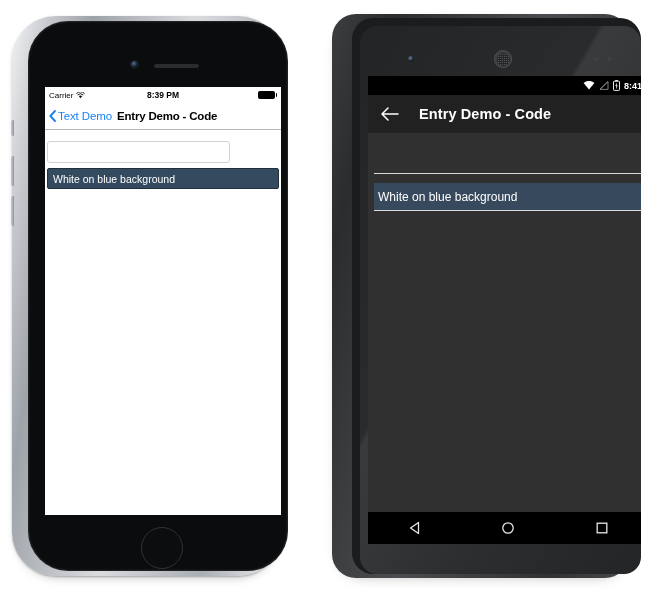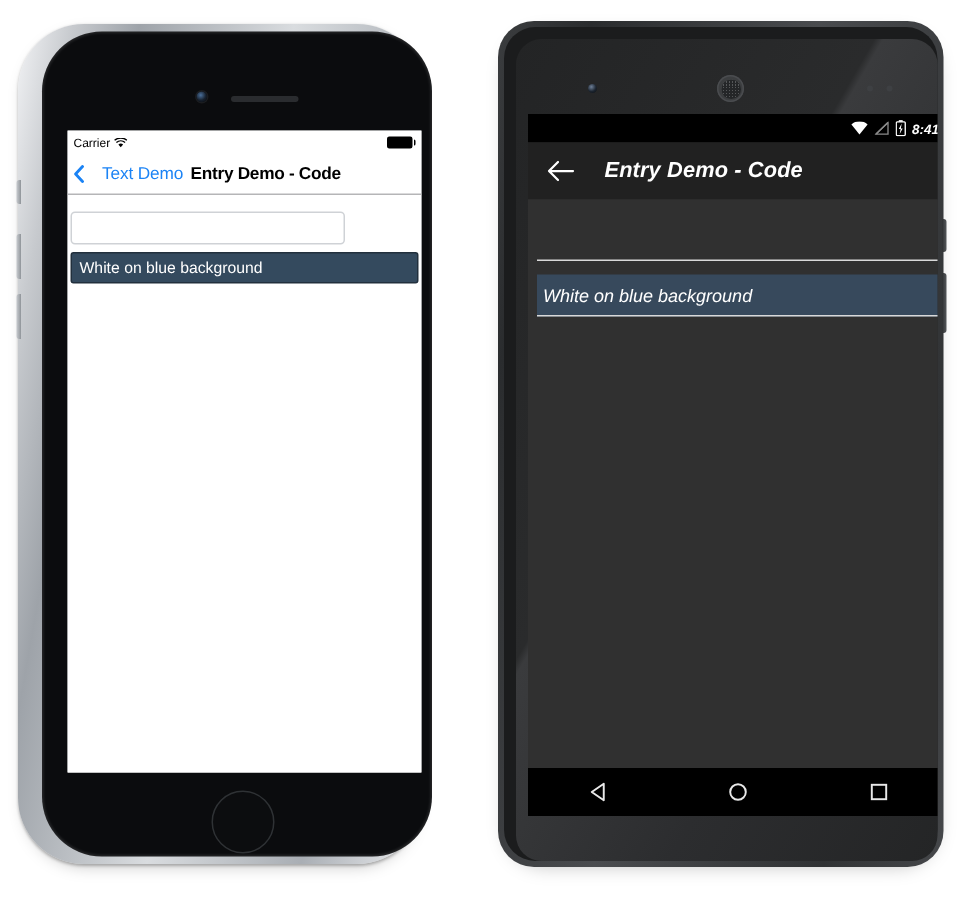--- a/index.html
+++ b/index.html
@@ -168,21 +168,21 @@
     height: 26px;
     background: #ffffff;
     border-bottom: 0.5px solid #b5b5b7;
     display: flex;
     align-items: center;
     padding-left: 4px;
   }
   .ios-back {
     display: flex;
     align-items: center;
-    gap: 12px;
+    gap: 2px;
     color: #1878f0;
     cursor: pointer;
   }
   .ios-chevron {
     display: block;
     width: 7px;
     height: 12px;
   }
   .ios-back-label {
     font-size: 11.5px;
@@ -249,27 +249,26 @@
     left: 0;
     top: 0;
     width: 297px;
     height: 564px;
     border-radius: 24px;
     background: linear-gradient(105deg, #3b3d3f 0%, #2a2c2e 14%, #4a4c4f 48%,
                                 #303234 82%, #46484b 100%);
   }
   .android-bezel {
     position: absolute;
-    left: 4px;
+    left: 20px;
     top: 4px;
     width: 289px;
     height: 556px;
     border-radius: 21px;
     background: #1b1c1d;
-    font-style: italic;
   }
   .android-glass {
     position: absolute;
     left: 8px;
     top: 8px;
     width: 281px;
     height: 548px;
     border-radius: 17px;
     background: linear-gradient(120deg, #232425 0%, #2a2b2c 40%, #3a3b3d 41%, #2c2d2f 70%, #242526 100%);
     overflow: hidden;
@@ -440,20 +439,21 @@
 
           <div class="ios-statusbar">
             <div class="ios-carrier">
               <span>Carrier</span>
               <svg class="and-icon" width="9" height="7" viewBox="0 0 9 7">
                 <path d="M4.5 6.2 L2.9 4.3 a2.4 2.4 0 0 1 3.2 0 Z" fill="#000"></path>
                 <path d="M1.6 3.0 a4.4 4.4 0 0 1 5.8 0" stroke="#000" stroke-width="0.9" fill="none"></path>
                 <path d="M0.4 1.5 a6.4 6.4 0 0 1 8.2 0" stroke="#000" stroke-width="0.9" fill="none"></path>
               </svg>
             </div>
+            <div class="ios-time">8:39 PM</div>
             <div class="ios-battery">
               <div class="batt-body"></div>
               <div class="batt-cap"></div>
             </div>
           </div>
 
           <div class="ios-navbar">
             <div class="ios-back">
               <svg class="ios-chevron" viewBox="0 0 7 12">
                 <path d="M6 1 L1.4 6 L6 11" stroke="#1b83f5" stroke-width="1.9" fill="none" stroke-linecap="round" stroke-linejoin="round"></path>

